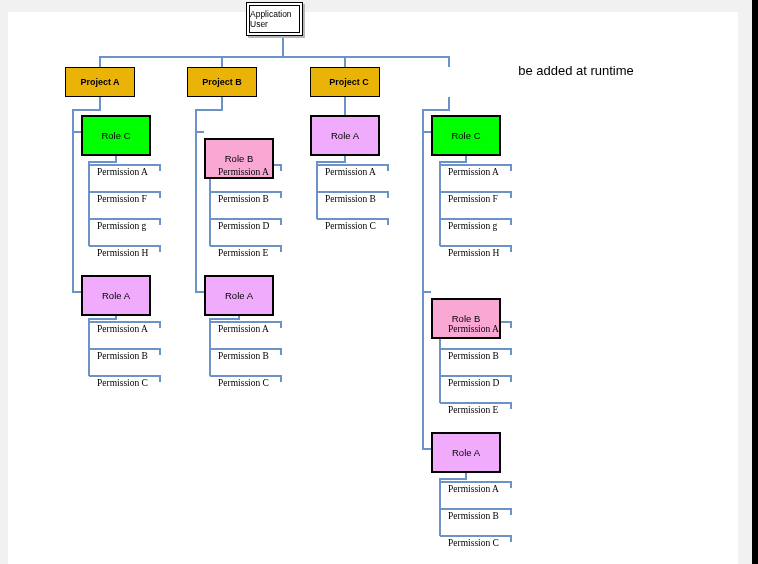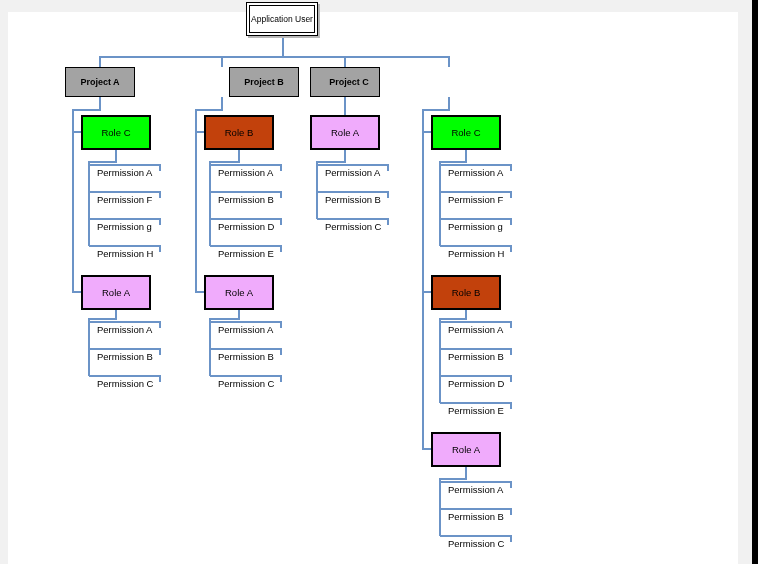--- a/index.html
+++ b/index.html
@@ -6,33 +6,33 @@
   #screen{position:relative;width:758px;height:564px;overflow:hidden;
           font-family:"Liberation Sans",sans-serif;background:#ffffff;}
   .edge{position:absolute;}
   .edge.top{left:0;top:0;width:758px;height:12px;background:#f1f1f1;}
   .edge.left{left:0;top:0;width:8px;height:564px;background:#f1f1f1;}
   .edge.rightgray{left:738px;top:0;width:14px;height:564px;background:#f1f1f1;}
   .edge.rightblack{left:752px;top:0;width:6px;height:564px;background:#000;}
   svg.connectors{position:absolute;left:0;top:0;width:758px;height:564px;}
   svg.connectors path{fill:none;stroke:#6b93c7;stroke-width:2;shape-rendering:crispEdges;}
   .box{position:absolute;box-sizing:border-box;display:flex;align-items:center;
-       justify-content:center;text-align:center;background:#a3a3a3;color:#000;}
-  .rootbox-outer{position:absolute;left:246px;top:2px;width:72px;height:34px;
+       justify-content:center;text-align:center;background:#eab308;color:#000;}
+  .rootbox-outer{position:absolute;left:246px;top:2px;width:57px;height:34px;
        box-sizing:border-box;border:1px solid #000;padding:2px;background:#fff;
        box-shadow:2px 2px 0 #b8b8b8;}
   .rootbox-inner{width:100%;height:100%;box-sizing:border-box;border:1px solid #000;
        display:flex;align-items:center;justify-content:center;
        font-size:8.5px;color:#000;background:#fff;}
   .project{width:70px;height:30px;border:1px solid #000;font-weight:bold;font-size:9px;}
-  .role{width:70px;height:35px;border:2px solid #000;font-size:9.5px;}
+  .role{width:70px;height:41px;border:2px solid #000;font-size:9.5px;}
   .c-green{background:#00ff00;}
-  .c-yellow{background:#c2410c;}
+  .c-yellow{background:#f9a8d4;margin-top:23px;}
   .c-cyan{background:#f0abfc;}
-  .perm{position:absolute;font-size:9.5px;color:#000;white-space:nowrap;}
+  .perm{position:absolute;font-size:9.5px;color:#000;white-space:nowrap;font-family:Liberation Serif, serif;}
   .note{position:absolute;left:495px;top:63px;width:162px;text-align:center;
         font-size:13px;line-height:16px;color:#000;}
 </style>
 </head>
 <body>
 
 <div id="screen">
 
   <div class="edge top"></div>
   <div class="edge left"></div>
@@ -114,24 +114,25 @@
       <path d="M440 509 H511 V515"></path>
       <path d="M440 536 H511 V542"></path>
     </g>
   </svg>
 
   <div class="rootbox-outer">
     <div class="rootbox-inner">Application User</div>
   </div>
 
   <div class="note">
+    <div>be added at runtime</div>
   </div>
 
   <div class="box project" style="left:65px;top:67px;">Project A</div>
-  <div class="box project" style="left:187px;top:67px;margin-left:42px;">Project B</div>
+  <div class="box project" style="left:187px;top:67px;">Project B</div>
   <div class="box project" style="left:310px;top:67px;padding-left:8px;">Project C</div>
 
   <div class="box role c-green" style="left:81px;top:115px;">Role C</div>
   <div class="box role c-cyan" style="left:81px;top:275px;">Role A</div>
   <div class="box role c-yellow" style="left:204px;top:115px;">Role B</div>
   <div class="box role c-cyan" style="left:204px;top:275px;">Role A</div>
   <div class="box role c-cyan" style="left:310px;top:115px;">Role A</div>
   <div class="box role c-green" style="left:431px;top:115px;">Role C</div>
   <div class="box role c-yellow" style="left:431px;top:275px;">Role B</div>
   <div class="box role c-cyan" style="left:431px;top:432px;">Role A</div>

